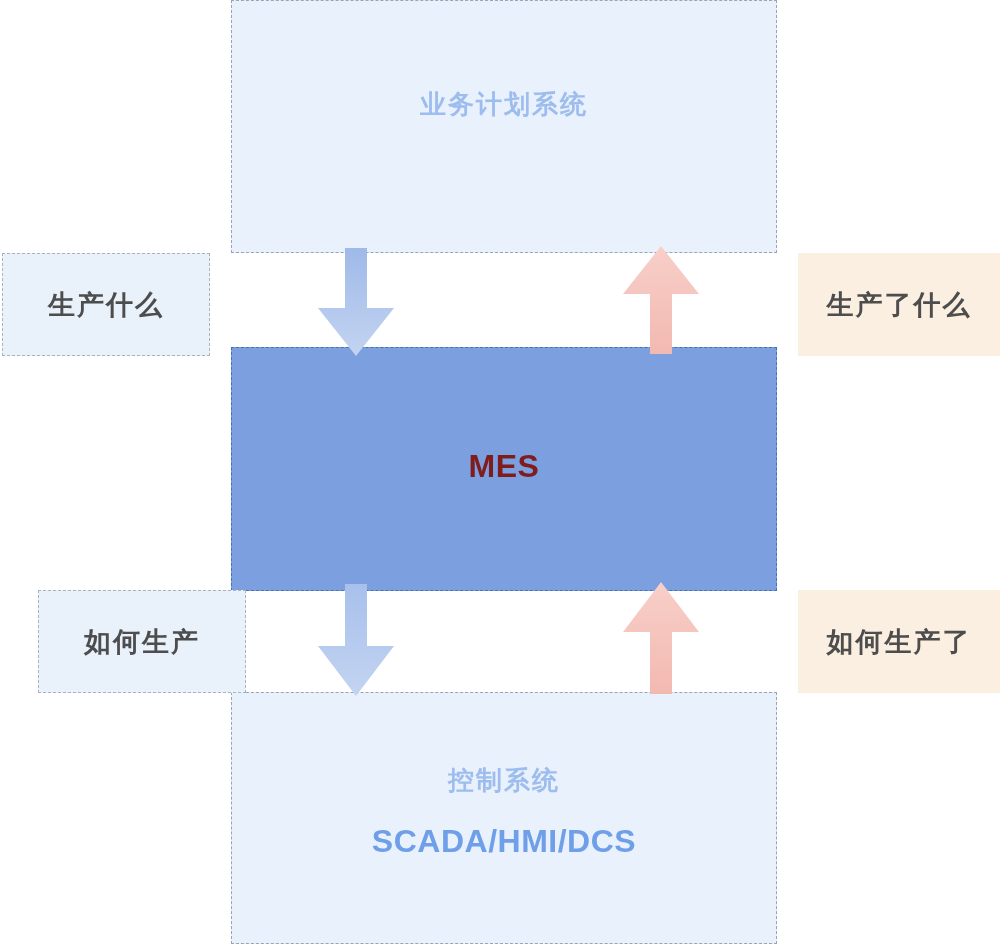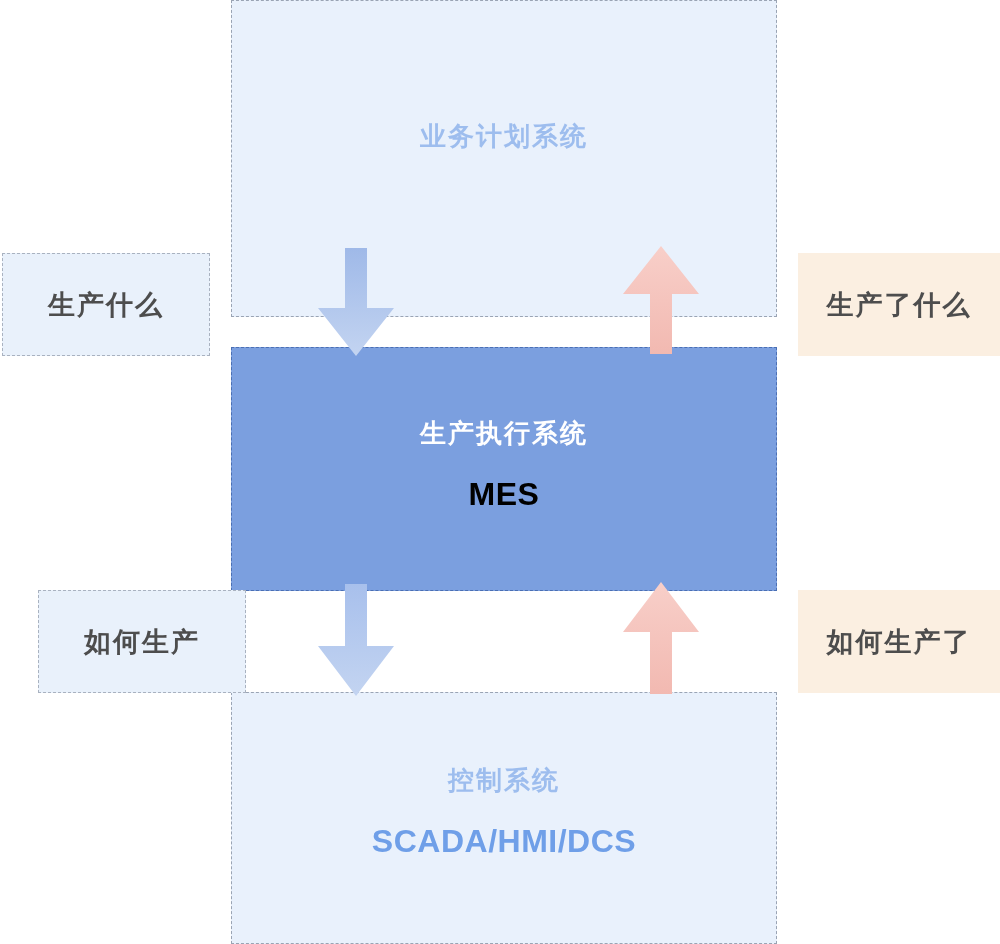--- a/index.html
+++ b/index.html
@@ -37,40 +37,40 @@
   }
   .layer-box.pale {
     background: #e9f1fc;
     border: 1px dashed #9aa4b4;
   }
   .layer-box.solid {
     background: #7b9fdf;
     border: 1px dashed #4b6fb3;
   }
 
-  #box-business { top: 0px;   height: 317px; }
+  #box-business { top: 0px;   height: 253px; }
   #box-mes      { top: 347px; height: 244px; }
   #box-control  { top: 692px; height: 252px; }
 
   .layer-cn {
     font-size: 26px;
     font-weight: 700;
     letter-spacing: 2px;
     line-height: 1.2;
   }
   .layer-en {
     font-size: 32px;
     font-weight: 700;
     letter-spacing: 0.5px;
     line-height: 1.2;
   }
   .pale .layer-cn { color: #9dbdee; margin-bottom: 26px; }
   .pale .layer-en { color: #6f9fe8; }
   .solid .layer-cn { color: #ffffff; margin-bottom: 26px; }
-  .solid .layer-en { color: #000000; }
+  .solid .layer-en { color: #7f1d1d; }
 
   
   #box-business .layer-stack { margin-top: -18px; }
   #box-control  .layer-stack { margin-top: -10px; }
   #box-mes      .layer-stack { margin-top: -6px; }
 
   .layer-stack {
     display: flex;
     flex-direction: column;
     align-items: center;
@@ -128,21 +128,20 @@
 <div id="stage">
 
   <div class="node layer-box pale" id="box-business">
     <div class="layer-stack">
       <div class="layer-cn">业务计划系统</div>
     </div>
   </div>
 
   <div class="node layer-box solid" id="box-mes">
     <div class="layer-stack">
-      <div class="layer-cn">生产执行系统</div>
       <div class="layer-en">MES</div>
     </div>
   </div>
 
   <div class="node layer-box pale" id="box-control">
     <div class="layer-stack">
       <div class="layer-cn">控制系统</div>
       <div class="layer-en">SCADA/HMI/DCS</div>
     </div>
   </div>

